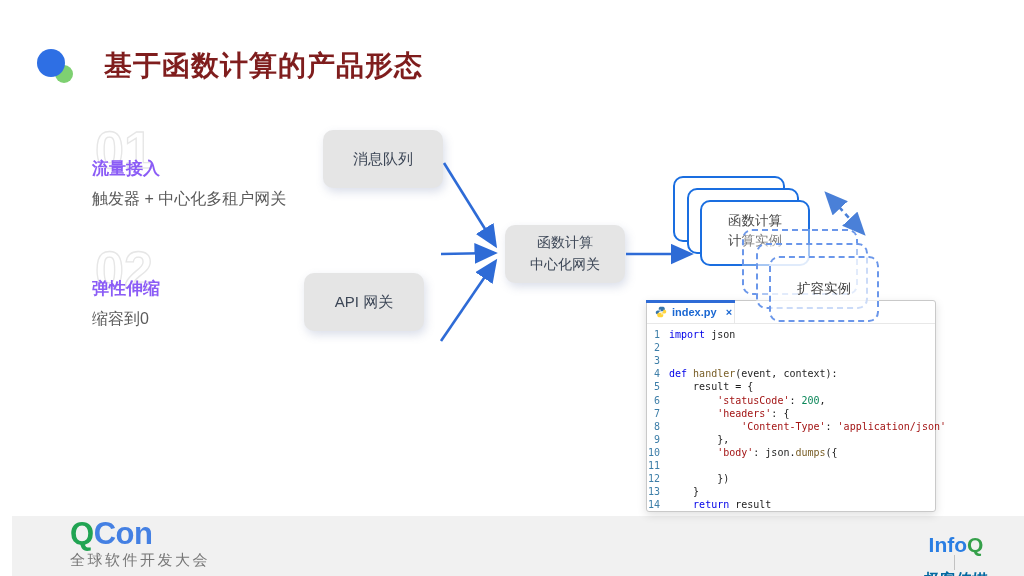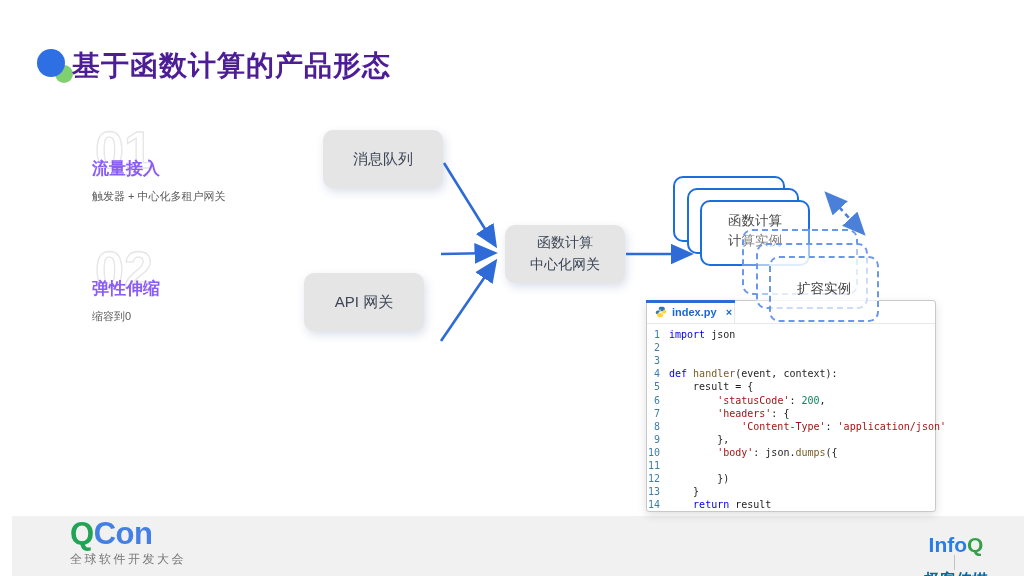--- a/index.html
+++ b/index.html
@@ -4,28 +4,28 @@
 <style>
   * { margin:0; padding:0; box-sizing:border-box; }
   html,body { width:1024px; height:576px; }
   body { font-family:"Liberation Sans","DejaVu Sans",sans-serif; background:#fff; overflow:hidden; }
   .slide { position:relative; width:1024px; height:576px; background:#ffffff; }
 
   
   .logo-dots { position:absolute; left:37px; top:49px; width:38px; height:38px; }
   .dot-green { position:absolute; left:18px; top:16px; width:18px; height:18px; border-radius:50%; background:#7ed071; }
   .dot-blue  { position:absolute; left:0;  top:0;  width:28px; height:28px; border-radius:50%; background:#2e6fe4; }
-  .page-title { position:absolute; left:72px; top:47px; font-size:28px; font-weight:700; color:#4c1d95; letter-spacing:1px; }
+  .page-title { position:absolute; left:104px; top:47px; font-size:28px; font-weight:700; color:#7f1d1d; letter-spacing:1px; }
 
   
   .feature { position:absolute; left:92px; width:240px; }
   .feature .num { position:absolute; left:3px; top:-4px; font-size:52px; font-weight:700;
                   color:#fff; -webkit-text-stroke:1.3px #e6e6e6; line-height:1; }
   .feature .heading { position:relative; padding-top:29px; font-size:17px; font-weight:700; color:#8b5cf6; }
-  .feature .desc { position:relative; margin-top:9px; font-size:11px; color:#5a5a5a; }
+  .feature .desc { position:relative; margin-top:9px; font-size:16px; color:#5a5a5a; }
   .f1 { top:128px; } .f2 { top:248px; } .f3 { top:343px; }
 
   
   .fbox { position:absolute; display:flex; align-items:center; justify-content:center;
           background:#e5e5e5; border-radius:10px; box-shadow:2px 4px 10px rgba(90,110,160,.22);
           font-size:15px; color:#3c4656; z-index:2; text-align:center; line-height:1.55; }
   .src1 { left:323px; top:130px; width:120px; height:58px; }
   .src2 { left:304px; top:225px; width:120px; height:58px;margin-top:48px; }
   .src3 { left:320px; top:315px; width:120px; height:58px; }
   .gw   { left:505px; top:225px; width:120px; height:58px; font-size:14px; }
@@ -64,21 +64,21 @@
   .tok-str { color:#a31515; }
   .tok-num { color:#098658; }
   .tok-fn  { color:#795e26; }
   .tok-tx  { color:#1e1e1e; }
 
   
   .footer { position:absolute; left:12px; top:516px; width:1024px; height:60px; background:#f1f1f1; }
   .qcon { position:absolute; left:58px; top:2px; }
   .qcon-word { font-size:31px; font-weight:800; letter-spacing:-.5px; line-height:1; }
   .qcon-q { color:#21a453; } .qcon-con { color:#4480e3; }
-  .qcon-sub { margin-top:2px; font-size:12px; color:#777; letter-spacing:2.5px;text-align:right; }
+  .qcon-sub { margin-top:2px; font-size:15px; color:#777; letter-spacing:2.5px;text-align:right; }
   .infoq { position:absolute; right:48px; top:18px; display:flex; align-items:center;flex-direction:column; }
   .infoq-word { font-size:21px; font-weight:800; line-height:1; }
   .infoq-info { color:#2a7ee3; } .infoq-q { color:#35a04a; }
   .infoq-div { width:1px; height:15px; background:#c2c2c2; margin:0 8px 0 5px; }
   .infoq-media { font-size:16px; font-weight:700; color:#0369a1; }
 </style>
 </head>
 <body>
 
 <div class="slide">

